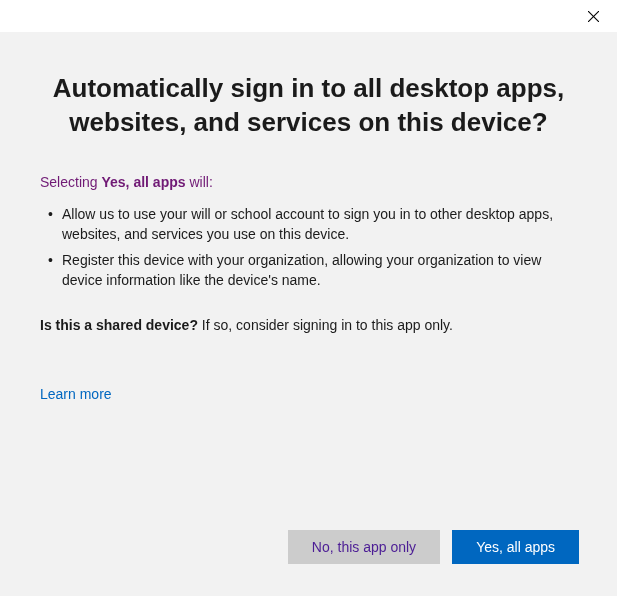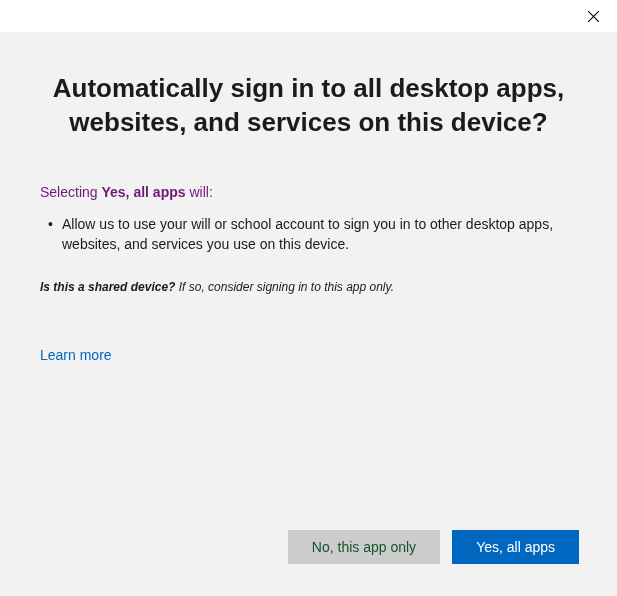--- a/index.html
+++ b/index.html
@@ -46,21 +46,21 @@
     .content {
       flex: 1;
       padding: 40px 40px 0 40px;
       color: #1b1b1b;
     }
     .heading {
       font-size: 26px;
       font-weight: 600;
       line-height: 1.3;
       text-align: center;
-      margin-bottom: 44px;
+      margin-bottom: 34px;
       color: #1b1b1b;
     }
     .intro {
       font-size: 14px;
       margin-bottom: 14px;
       color: #701a75;
     }
     .intro .bold {
       font-weight: 600;
     }
@@ -76,24 +76,23 @@
       position: relative;
       color: #1b1b1b;
     }
     .bullets li::before {
       content: "•";
       position: absolute;
       left: -14px;
       top: 0;
     }
     .question {
-      font-size: 12px;
+      font-size: 14px;
       margin-bottom: 52px;
       color: #1b1b1b;
-      font-style: italic;
     }
     .question .bold {
       font-weight: 600;
     }
     .learn-more {
       font-size: 14px;
       color: #0067c0;
       text-decoration: none;
       cursor: pointer;
       margin-top: 8px;
@@ -108,21 +107,21 @@
       height: 34px;
       padding: 0 24px;
       font-size: 14px;
       font-family: inherit;
       border: none;
       cursor: pointer;
       min-width: 120px;
     }
     .btn-secondary {
       background: #cccccc;
-      color: #14532d;
+      color: #4c1d95;
       text-align: center;
     }
     .btn-primary {
       background: #0067c0;
       color: #ffffff;
     }
   </style>
 </head>
 <body>
 
@@ -138,20 +137,21 @@
 
   <div class="content">
     <h1 class="heading">Automatically sign in to all desktop apps, websites, and services on this device?</h1>
 
     <p class="intro">
       <span>Selecting </span><span class="bold">Yes, all apps</span><span> will:</span>
     </p>
 
     <ul class="bullets">
       <li>Allow us to use your will or school account to sign you in to other desktop apps, websites, and services you use on this device.</li>
+      <li>Register this device with your organization, allowing your organization to view device information like the device's name.</li>
     </ul>
 
     <p class="question">
       <span class="bold">Is this a shared device?</span><span> If so, consider signing in to this app only.</span>
     </p>
 
     <a class="learn-more">Learn more</a>
   </div>
 
   <div class="footer">

